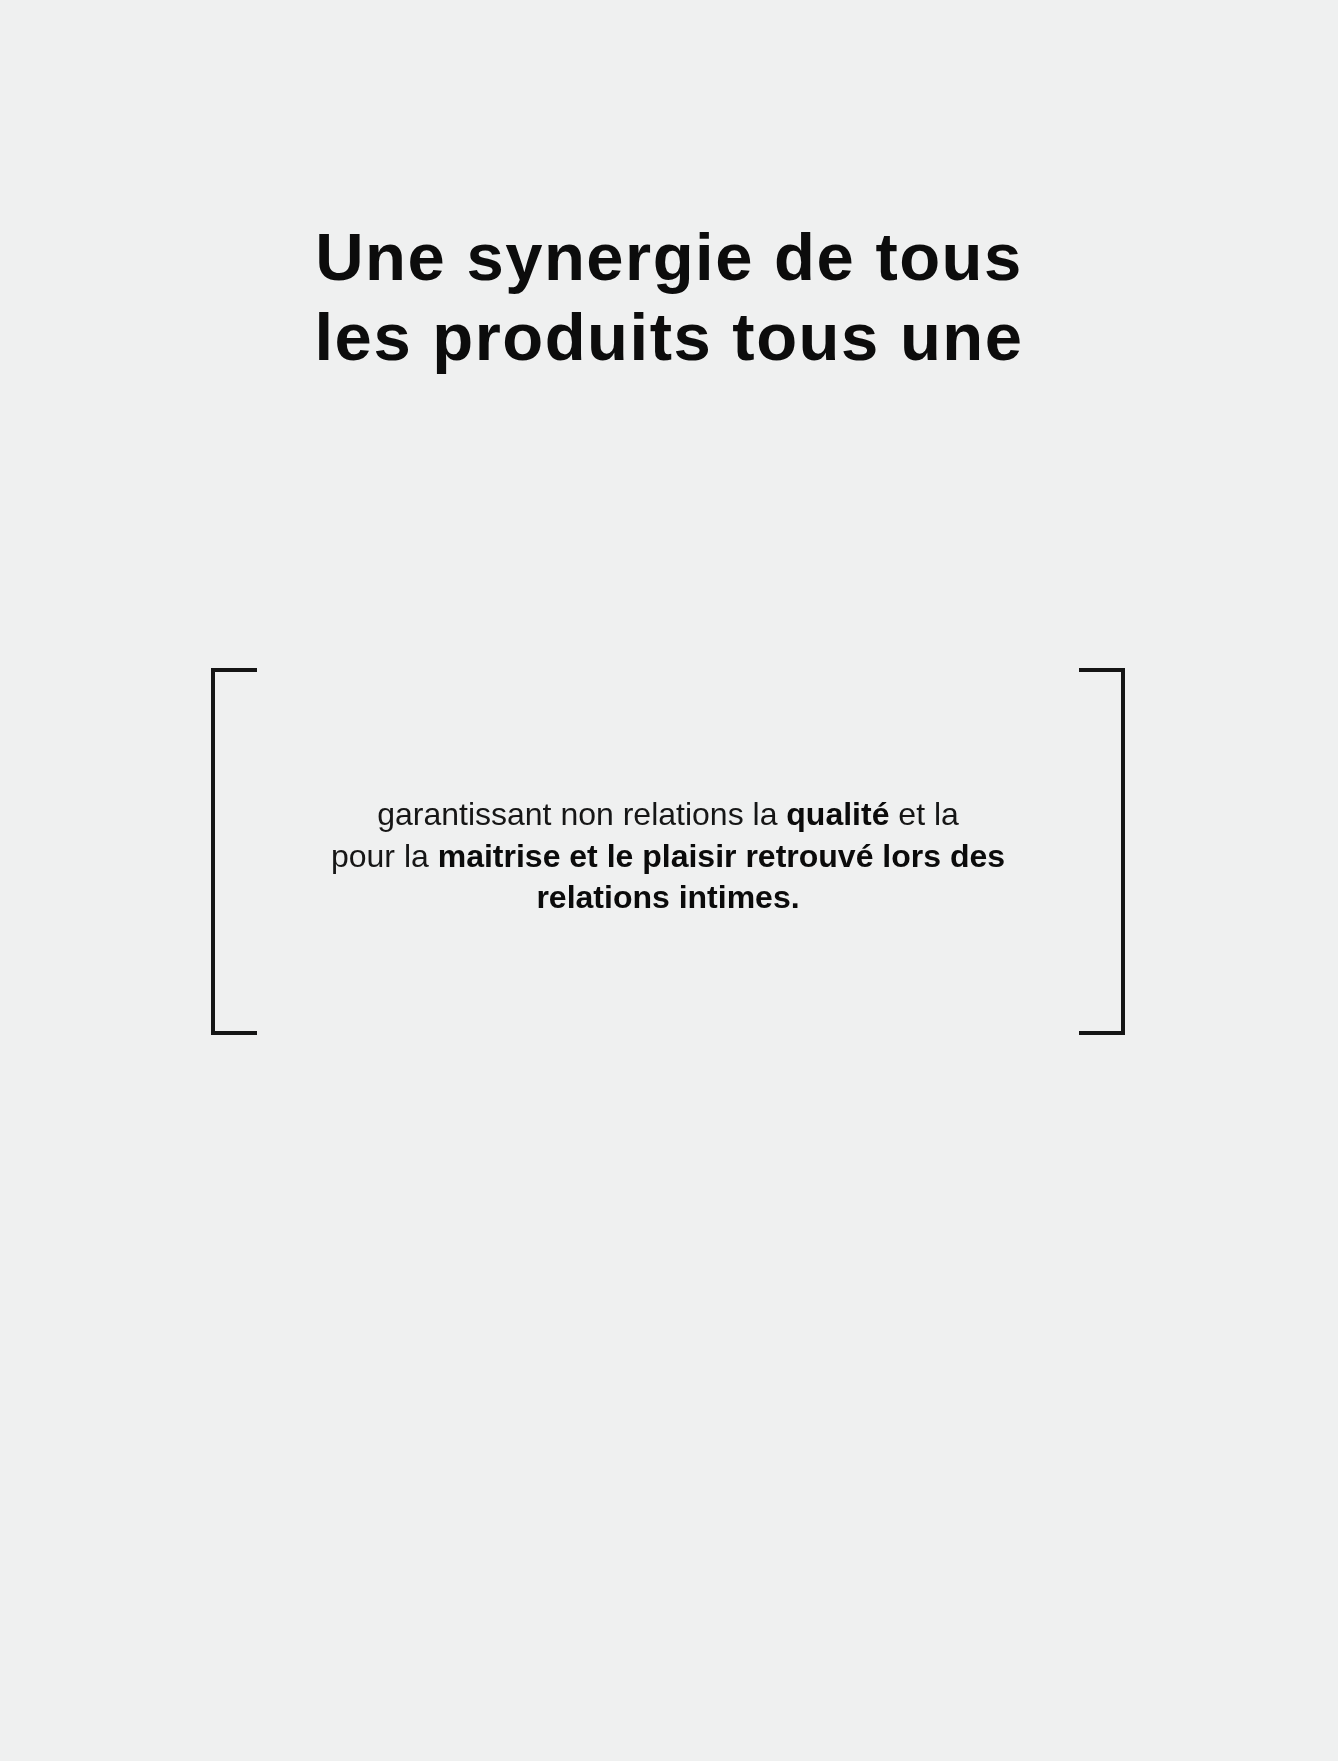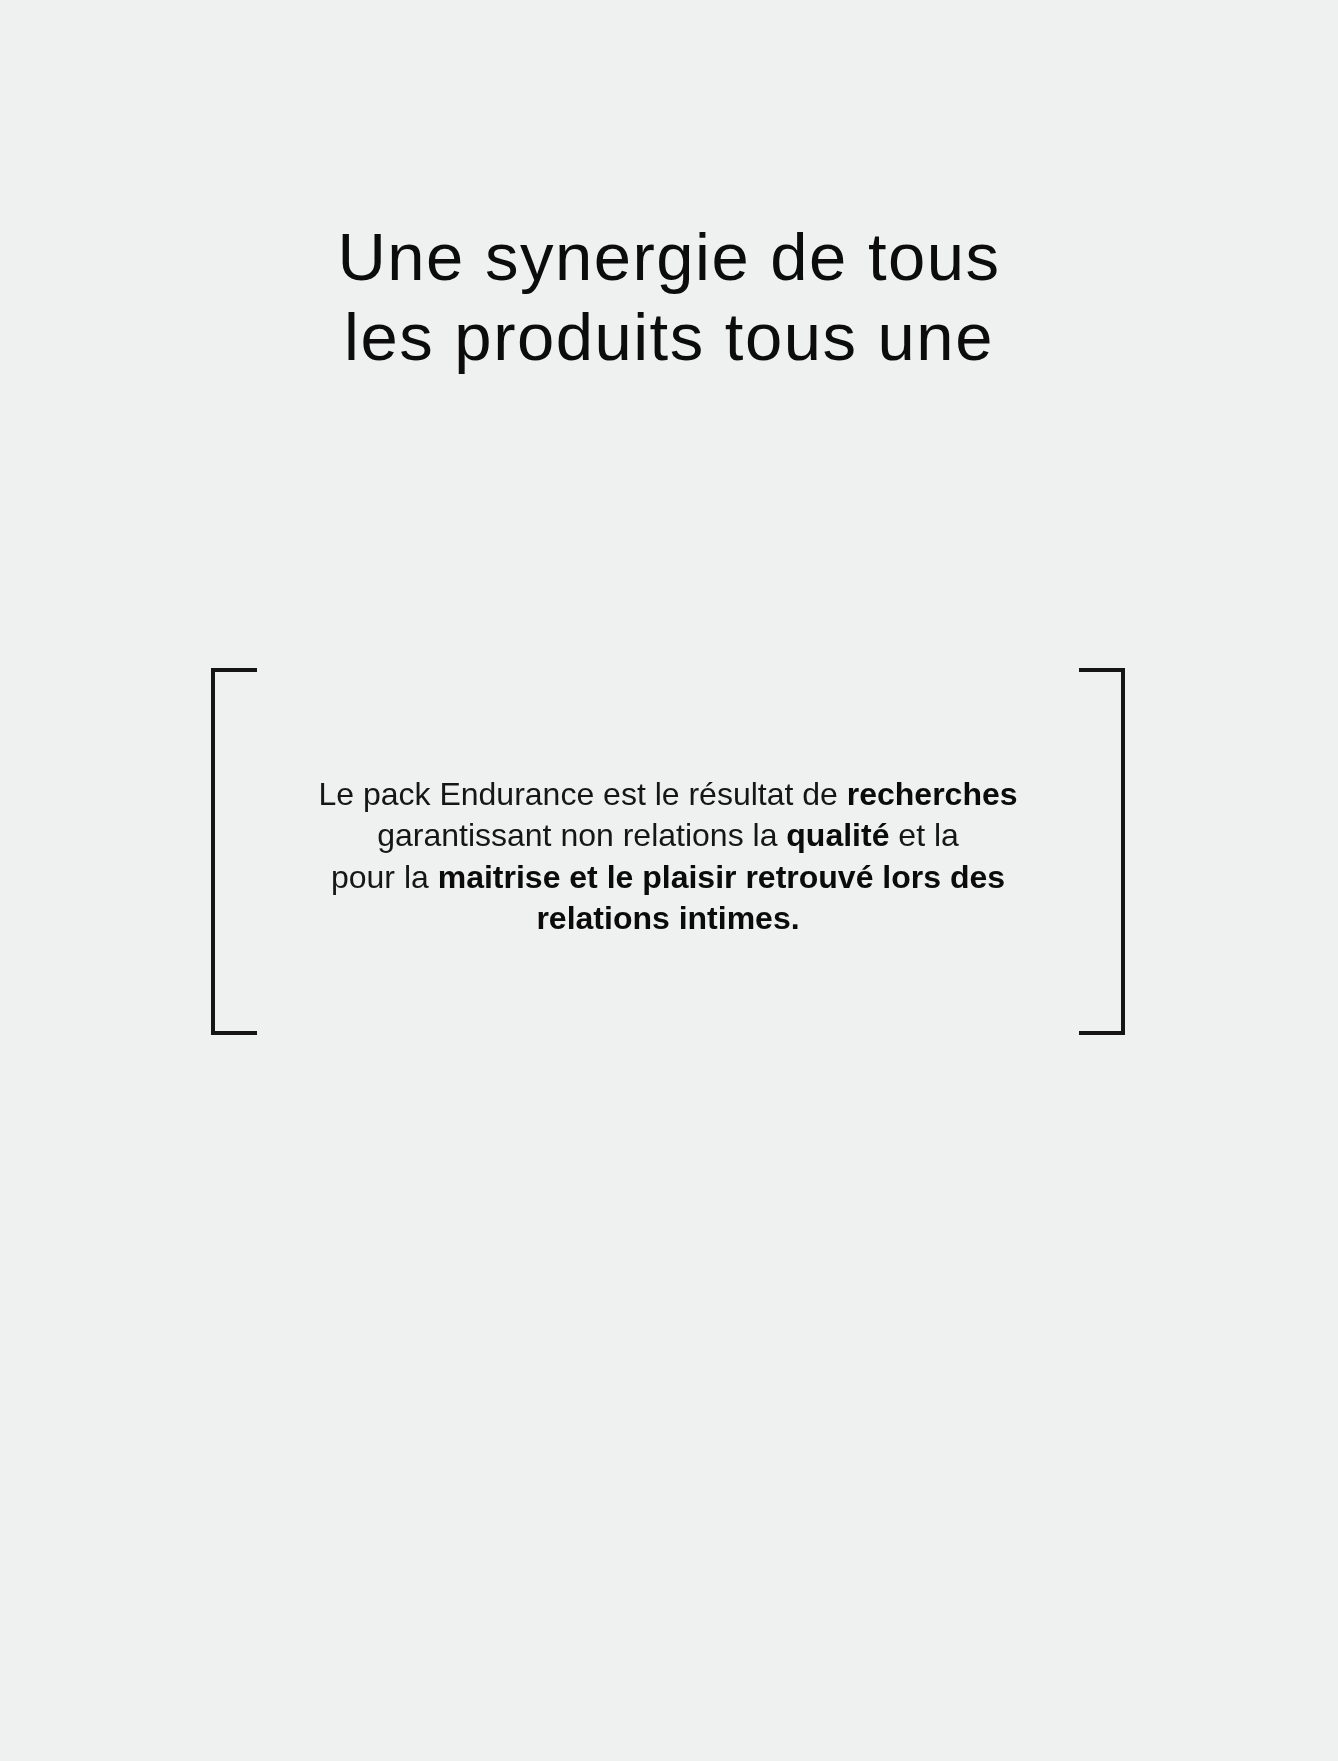--- a/index.html
+++ b/index.html
@@ -1,20 +1,20 @@
 <!DOCTYPE html>
 <html><head>
 <meta charset="utf-8">
 <style>
   html,body{margin:0;padding:0;background:#eff0f0;}
   .page{position:relative;width:1338px;height:1761px;margin:0 auto;background:#eff0f0;overflow:hidden;font-family:"Liberation Sans",sans-serif;}
 
   
   .heading{position:absolute;top:196px;left:0;width:100%;text-align:center;color:#0c0c0c;}
-  .heading span{display:block;font-size:67px;line-height:80px;font-weight:400;letter-spacing:1.5px;white-space:nowrap;}
+  .heading span{display:block;font-size:67px;line-height:80px;font-weight:700;letter-spacing:1.5px;white-space:nowrap;}
 
   
   .quote{position:absolute;left:211px;top:668px;width:914px;height:367px;}
   .bracket{position:absolute;top:0;bottom:0;width:42px;}
   .bracket.left{left:0;border-left:4px solid #151515;border-top:4px solid #151515;border-bottom:4px solid #151515;}
   .bracket.right{right:0;border-right:4px solid #151515;border-top:4px solid #151515;border-bottom:4px solid #151515;}
   .quote-text{position:absolute;left:40px;right:40px;top:0;bottom:0;display:flex;flex-direction:column;justify-content:center;padding-top:10px;text-align:center;}
   .qline{font-size:32px;line-height:41.5px;color:#161616;font-weight:400;white-space:nowrap;}
   .qline .b{font-weight:700;color:#0b0b0b;}
 
@@ -28,21 +28,20 @@
 
   <h1 class="heading">
     <span>Une synergie de tous</span>
     <span>les produits tous une</span>
   </h1>
 
   <section class="quote">
     <span class="bracket left"></span>
     <span class="bracket right"></span>
     <div class="quote-text" id="quote-lines">
-        <div class="qline"><span>Le pack Endurance est le résultat de </span><span class="b">recherches</span></div>
         <div class="qline"><span>garantissant non relations la </span><span class="b">qualité</span><span> et la</span></div>
         <div class="qline"><span>pour la </span><span class="b">maitrise et le plaisir retrouvé lors des</span></div>
         <div class="qline"><span class="b">relations intimes.</span></div>
       </div>
   </section>
 
   <div class="products">
 
     
     

